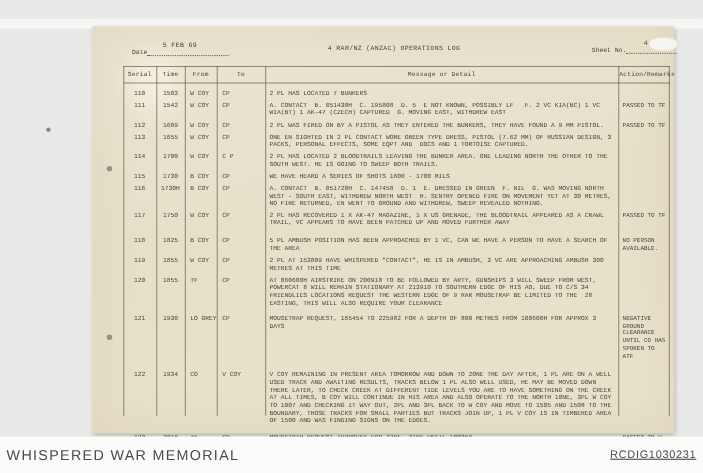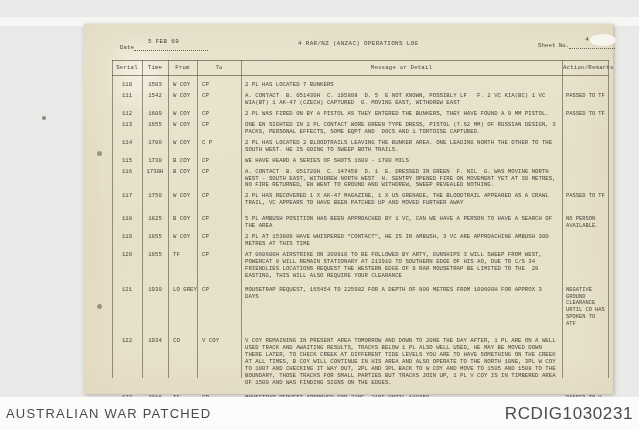--- a/index.html
+++ b/index.html
@@ -55,21 +55,21 @@
   .c-msg{text-align:left;padding:0 5px 0 4px;white-space:pre-wrap;}
   .c-act{text-align:left;padding:0 1px 0 4px;font-size:5.4px;line-height:1.25;}
   
   .footer-bar{
     position:absolute;left:0;bottom:0;width:639px;height:33px;background:#fbfbf9;
     display:flex;align-items:center;justify-content:space-between;
     font-family:"Liberation Sans","DejaVu Sans",sans-serif;
     color:#4b4b4b;padding:0 6px;box-sizing:border-box;
   }
   .footer-bar .left{font-size:13px;letter-spacing:1.2px;}
-  .footer-bar .right{font-size:17px;letter-spacing:.6px;}
+  .footer-bar .right{font-size:10px;letter-spacing:.6px;text-decoration:underline;}
 </style>
 </head>
 <body>
 
 <div class="white-strip"></div>
 <div class="speck"></div>
 
 <div class="paper">
   <div class="blotch"></div>
   <div class="punch p1"></div>
@@ -223,15 +223,15 @@
     <div class="c-from">CP</div>
     <div class="c-to">TF</div>
     <div class="c-msg">A. CONTACT  B. 051930H  C. 155009  D. UNKNOWN  E. UNKNOWN  F. NIL  G. WITHDREW NORTH WEST, EN FIRED ON 2 PL W COY AMBUSH FROM THE NORTH WEST.</div>
     <div class="c-act"></div>
   </div>
       </div>
   </div>
 </div>
 
 <div class="footer-bar">
-  <span class="left">AUSTRALIAN WAR PATCHED</span>
+  <span class="left">WHISPERED WAR MEMORIAL</span>
   <span class="right">RCDIG1030231</span>
 </div>
 
 </body></html>

